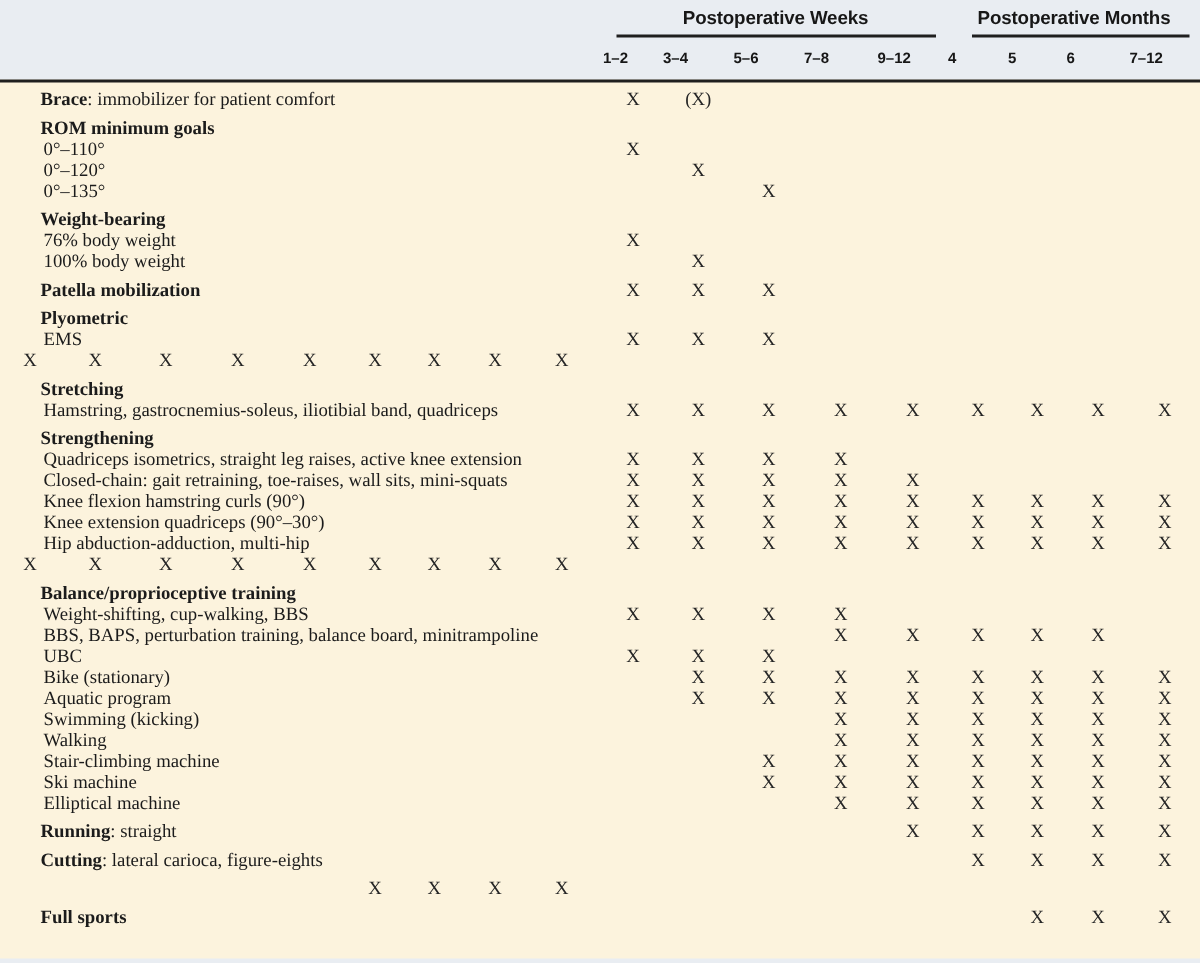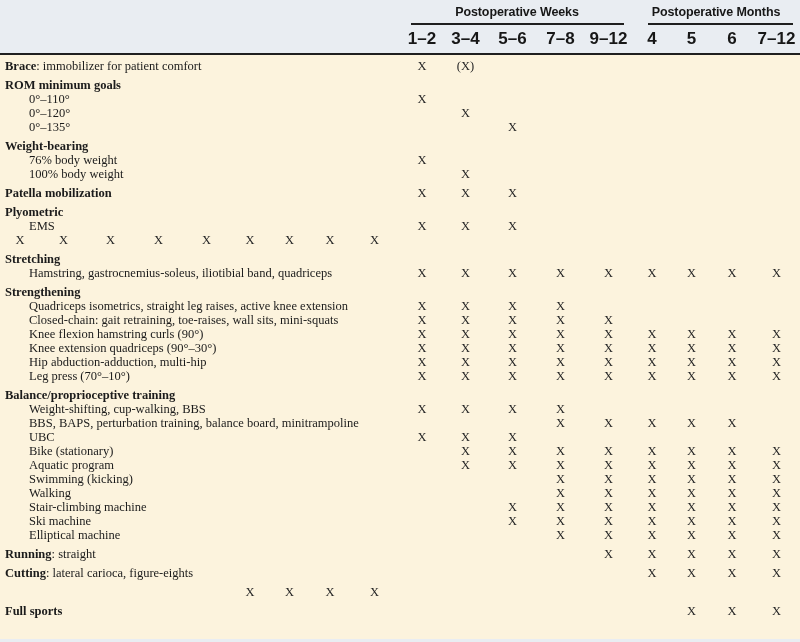--- a/index.html
+++ b/index.html
@@ -21,38 +21,38 @@
     text-align:center;
     font-family:"Liberation Sans", sans-serif;
     font-weight:bold;font-size:12.5px;line-height:13px;
     padding-top:6px;color:#171717;letter-spacing:-0.1px;
     white-space:nowrap;
   }
   .group-rule{border-top:2px solid var(--rule,#1f1f1f);margin:4px 8px 0 9px;height:0;}
   .group.months .group-rule{margin:4px 7px 0 16px;}
   .col-labels{display:flex;flex:1;align-items:center;}
   .col-label{
-    text-align:center;
+    text-align:left;
     font-family:"Liberation Sans", sans-serif;
-    font-weight:bold;font-size:17px;color:#171717;
+    font-weight:bold;font-size:10px;color:#171717;
     box-sizing:border-box;
   }
   
   .body{
     background:var(--table-bg,#fcf3dd);
     border-top:2px solid var(--rule,#1f1f1f);
     height:586px;box-sizing:border-box;
     padding-top:4px;
   }
   .row{display:flex;height:14px;line-height:14px;font-size:12.5px;}
   .row.section,.row.mixed{margin-top:5px;}
   .row:first-child{margin-top:0;}
   .label-cell{
     width:402px;box-sizing:border-box;
-    padding-left:5px;white-space:nowrap;overflow:visible;
+    padding-left:27px;white-space:nowrap;overflow:visible;
   }
   .row.sub .label-cell{padding-left:29px;}
   .row.section .label-cell{font-weight:bold;}
   .bold{font-weight:bold;}
   .mark-cell{
     text-align:center;box-sizing:border-box;
     font-size:12.5px;color:#262626;
   }
 </style>
 </head>
@@ -321,21 +321,20 @@
         <div class="mark-cell" style="width: 47px;">X</div>
         <div class="mark-cell" style="width: 47px;">X</div>
         <div class="mark-cell" style="width: 49px;">X</div>
         <div class="mark-cell" style="width: 47px;">X</div>
         <div class="mark-cell" style="width: 40px;">X</div>
         <div class="mark-cell" style="width: 39px;">X</div>
         <div class="mark-cell" style="width: 42px;">X</div>
         <div class="mark-cell" style="width: 47px;">X</div>
       </div>
       <div class="row sub">
-    <div class="label-cell">Leg press (70°–10°)</div>
   <div class="mark-cell" style="width: 40px;">X</div>
         <div class="mark-cell" style="width: 47px;">X</div>
         <div class="mark-cell" style="width: 47px;">X</div>
         <div class="mark-cell" style="width: 49px;">X</div>
         <div class="mark-cell" style="width: 47px;">X</div>
         <div class="mark-cell" style="width: 40px;">X</div>
         <div class="mark-cell" style="width: 39px;">X</div>
         <div class="mark-cell" style="width: 42px;">X</div>
         <div class="mark-cell" style="width: 47px;">X</div>
       </div>

